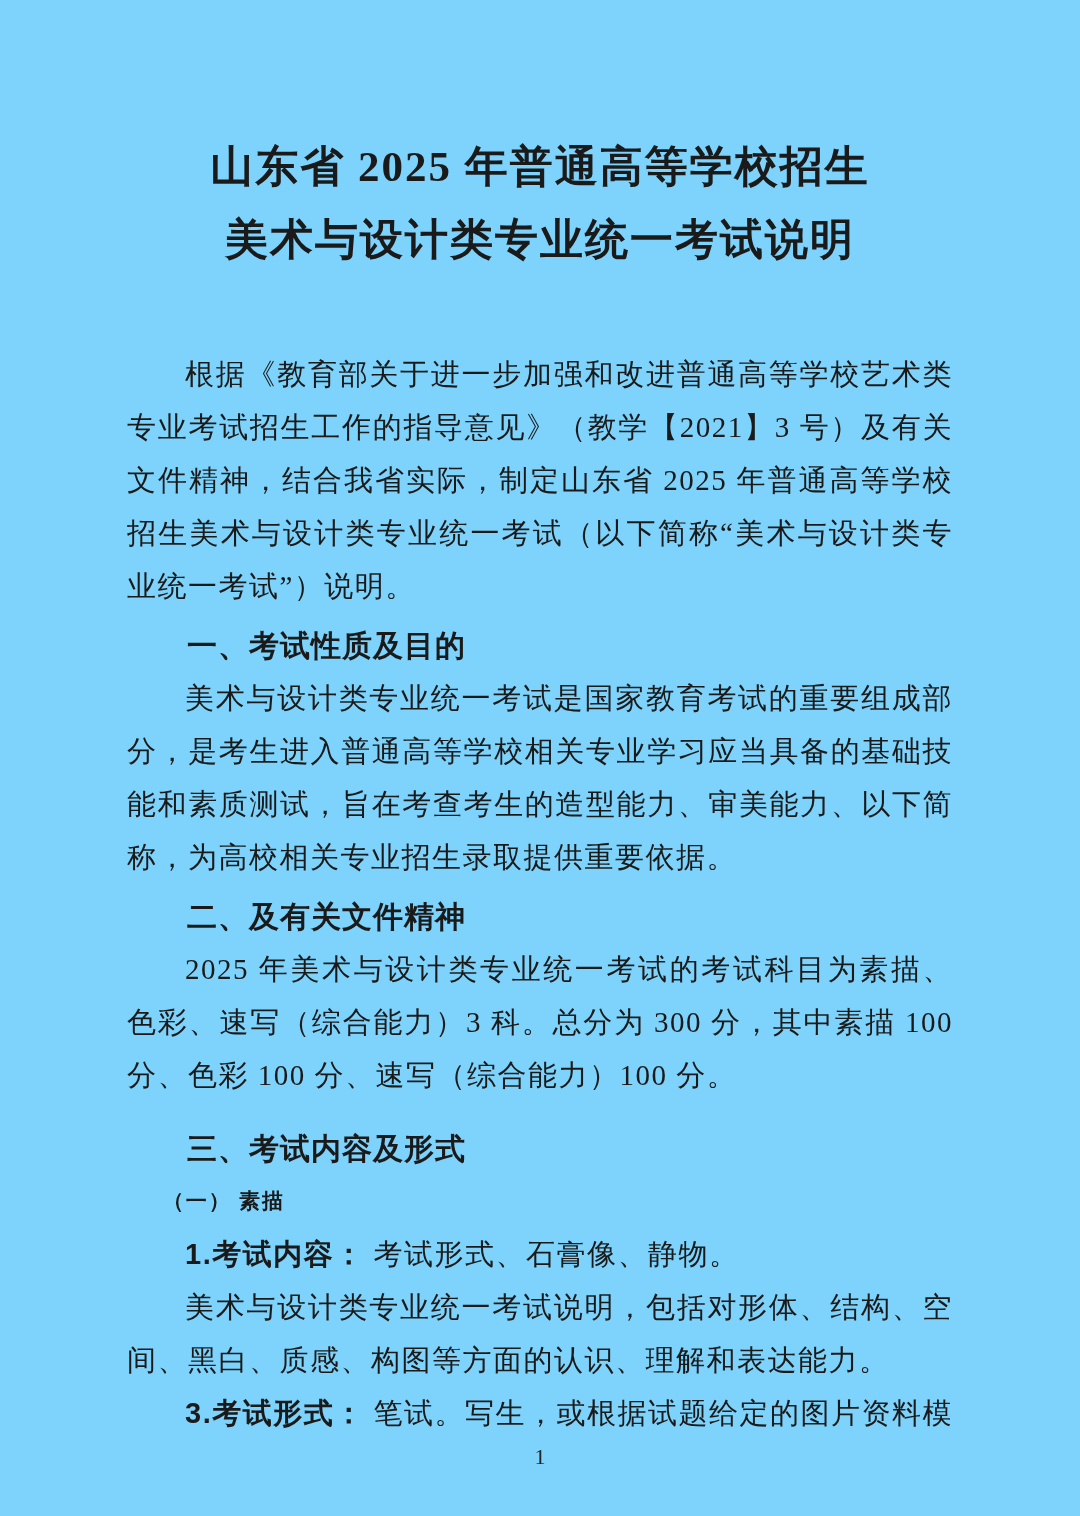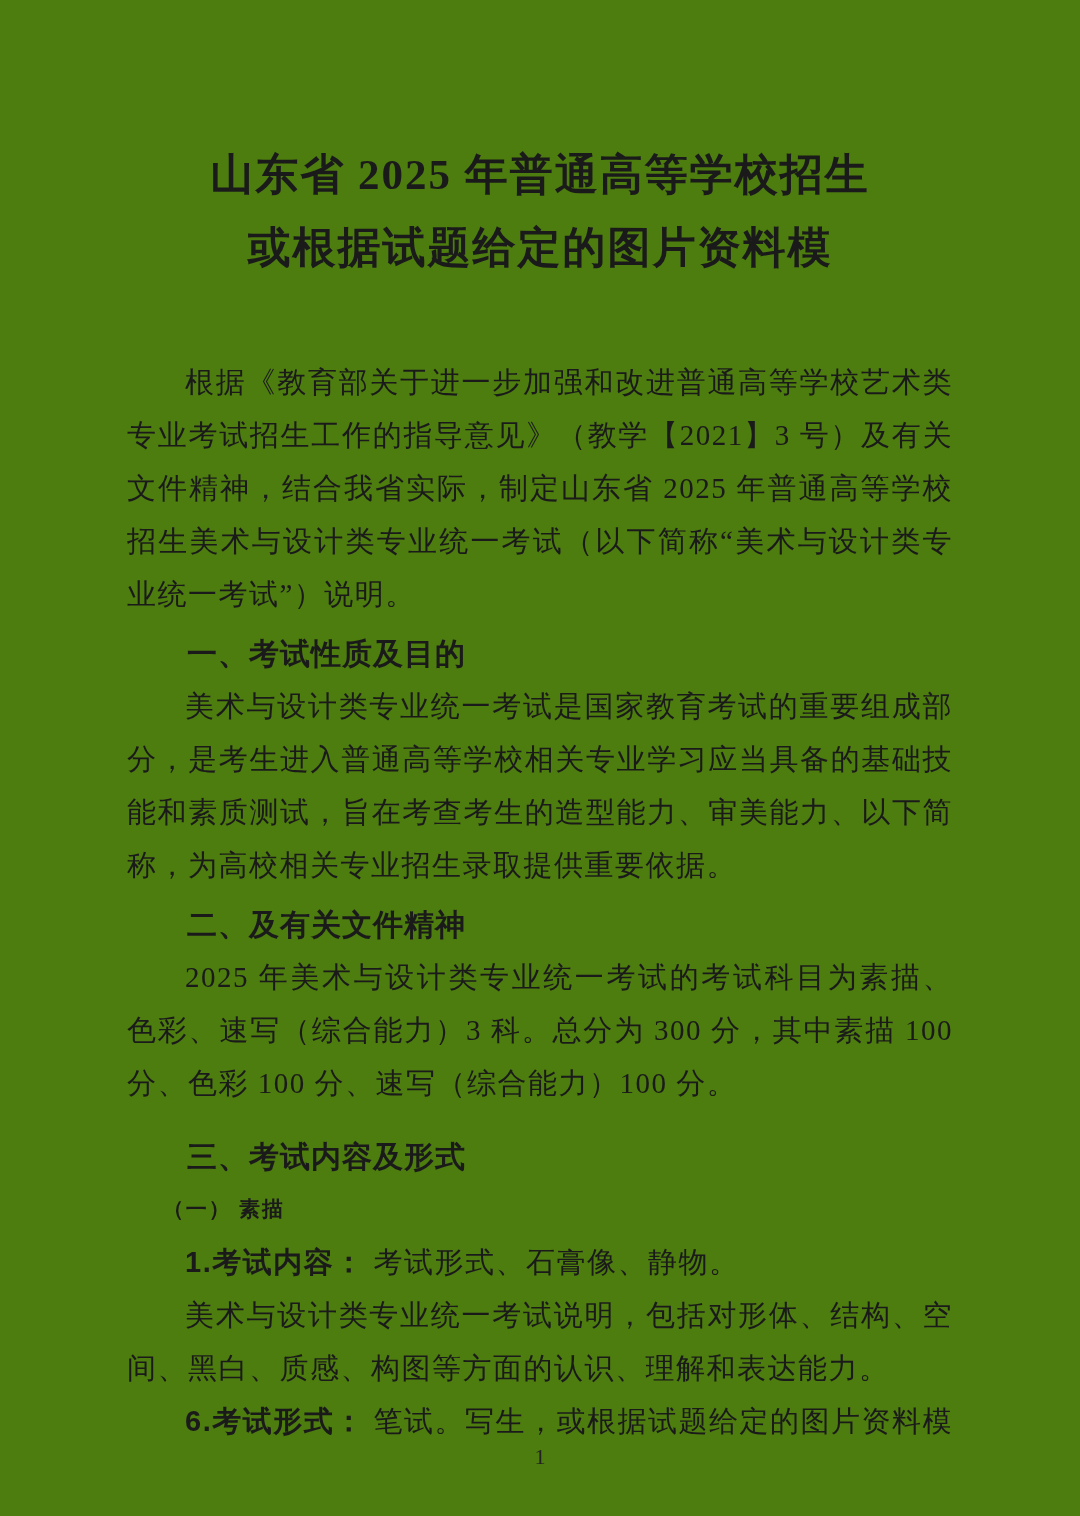--- a/index.html
+++ b/index.html
@@ -5,23 +5,23 @@
   html, body {
     margin: 0;
     padding: 0;
     background: #e8e8e8;
   }
   .page {
     position: relative;
     width: 1080px;
     height: 1516px;
     margin: 0 auto;
-    background: #4d7c0f;
+    background: #7dd3fc;
     box-sizing: border-box;
-    padding: 16px 127px;
+    padding: 8px 127px;
     overflow: hidden;
     color: #1a1a1a;
     font-family: "Liberation Serif", "DejaVu Serif", serif;
   }
   .title {
     margin: 122px 0 0 0;
     text-align: center;
     font-weight: 700;
     font-size: 43px;
     line-height: 73px;
@@ -73,21 +73,21 @@
     color: #222222;
   }
 </style>
 </head>
 <body>
 
 <div class="page">
 
   <h1 class="title">
     <span class="title-line">山东省 2025 年普通高等学校招生</span>
-    <span class="title-line">或根据试题给定的图片资料模</span>
+    <span class="title-line">美术与设计类专业统一考试说明</span>
   </h1>
 
   <p class="body intro">根据《教育部关于进一步加强和改进普通高等学校艺术类专业考试招生工作的指导意见》（教学【2021】3 号）及有关文件精神，结合我省实际，制定山东省 2025 年普通高等学校招生美术与设计类专业统一考试（以下简称“美术与设计类专业统一考试”）说明。</p>
 
   <h2 class="heading">一、考试性质及目的</h2>
   <p class="body">美术与设计类专业统一考试是国家教育考试的重要组成部分，是考生进入普通高等学校相关专业学习应当具备的基础技能和素质测试，旨在考查考生的造型能力、审美能力、以下简称，为高校相关专业招生录取提供重要依据。</p>
 
   <h2 class="heading">二、及有关文件精神</h2>
   <p class="body">2025 年美术与设计类专业统一考试的考试科目为素描、色彩、速写（综合能力）3 科。总分为 300 分，其中素描 100 分、色彩 100 分、速写（综合能力）100 分。</p>
 
@@ -95,19 +95,19 @@
   <h3 class="subheading">（一） 素描</h3>
 
   <p class="body">
     <span class="inline-label">1.考试内容：</span>
     <span>考试形式、石膏像、静物。</span>
   </p>
 
   <p class="body">美术与设计类专业统一考试说明，包括对形体、结构、空间、黑白、质感、构图等方面的认识、理解和表达能力。</p>
 
   <p class="body">
-    <span class="inline-label">6.考试形式：</span>
+    <span class="inline-label">3.考试形式：</span>
     <span>笔试。写生，或根据试题给定的图片资料模</span>
   </p>
 
   <div class="page-number">1</div>
 
 </div>
 
 </body></html>

